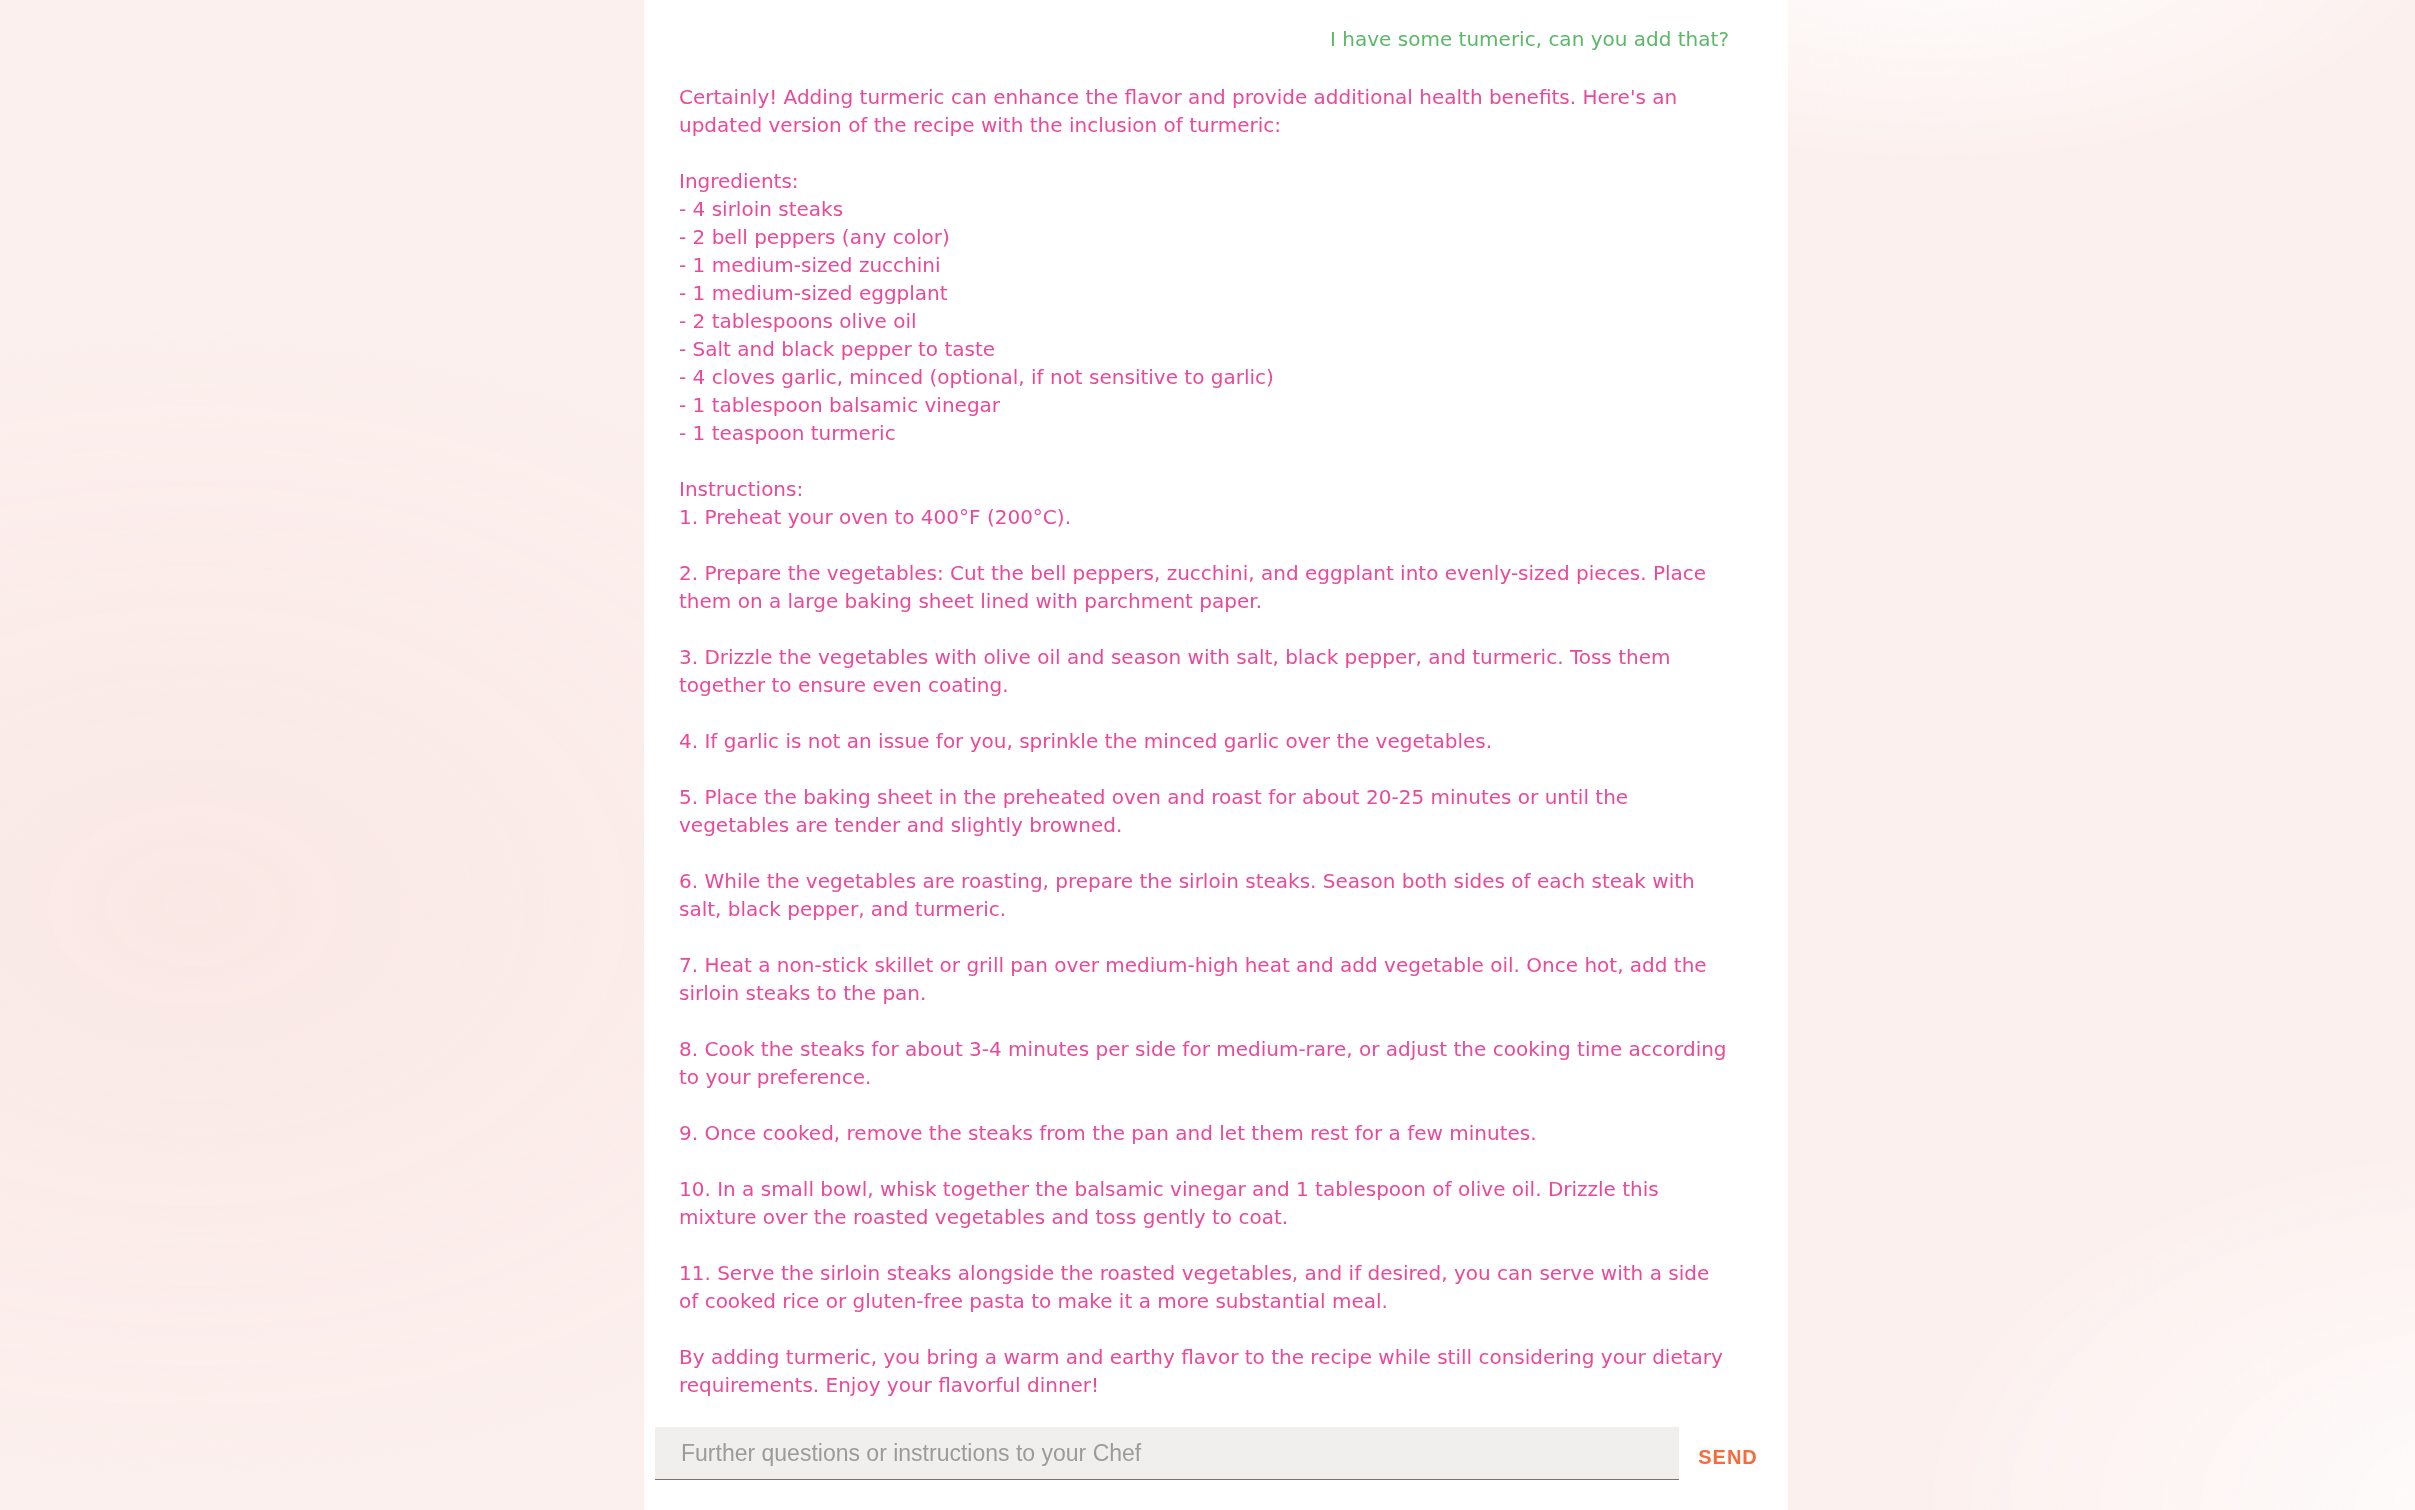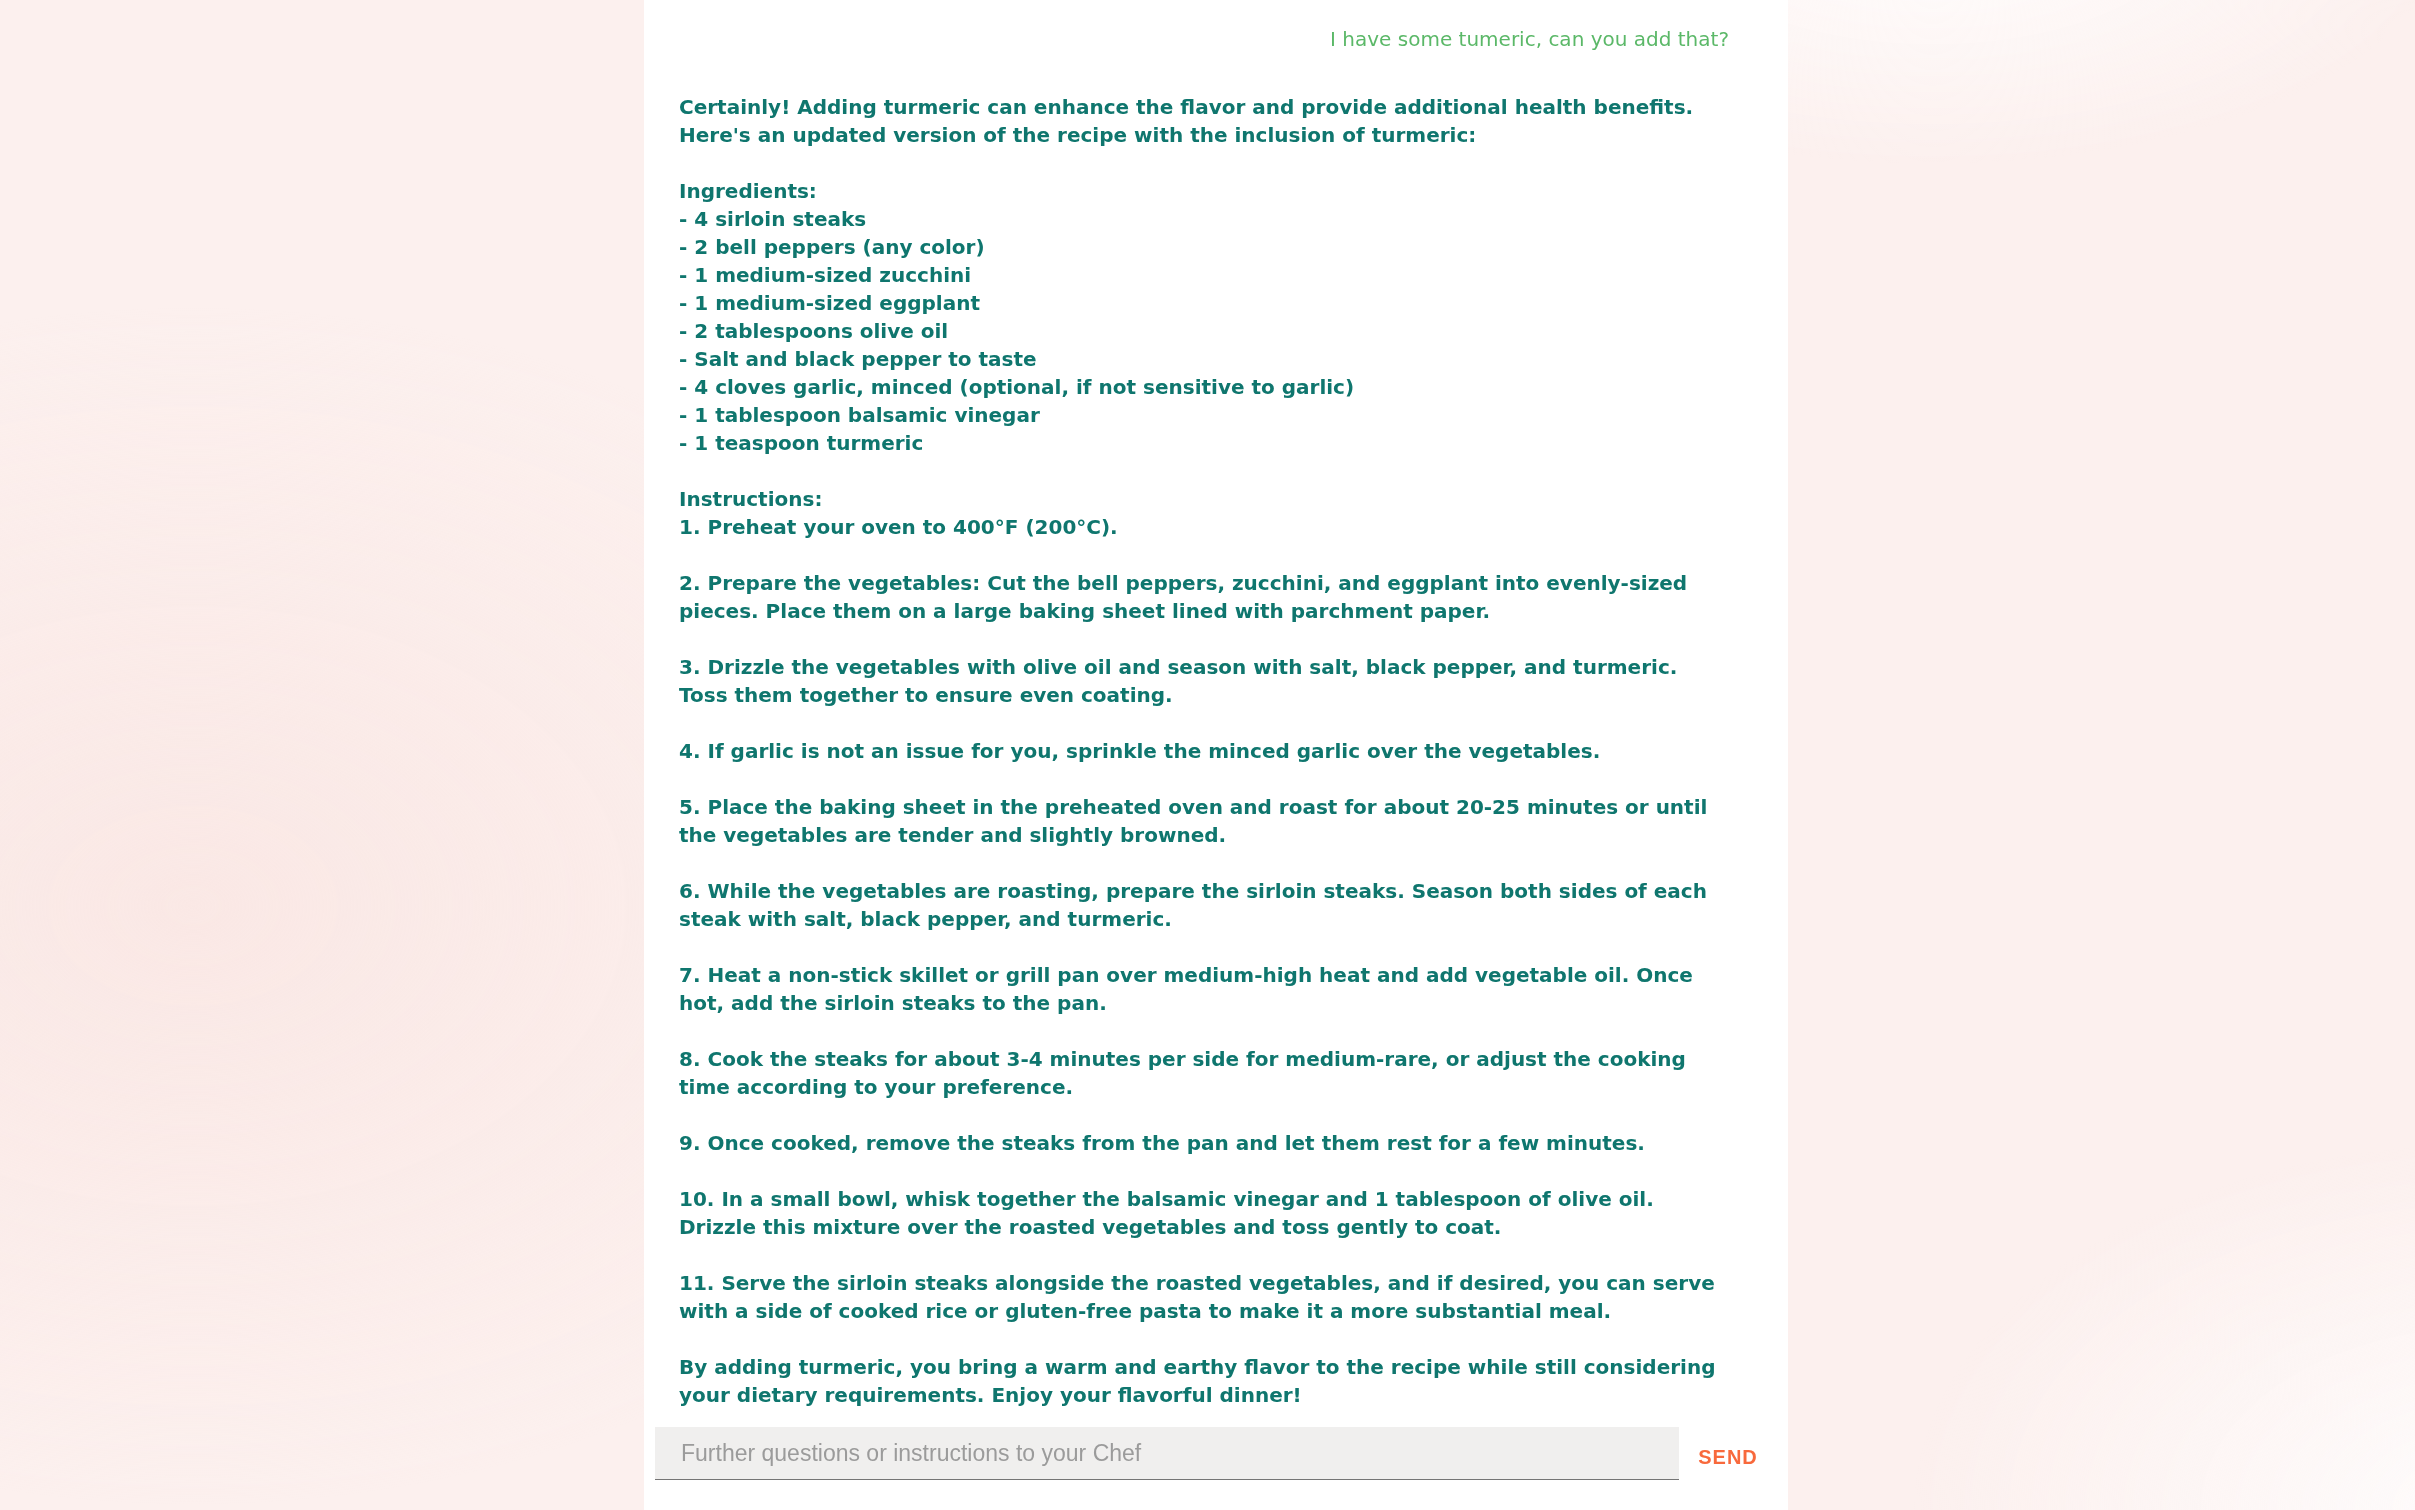--- a/index.html
+++ b/index.html
@@ -31,24 +31,23 @@
     line-height: 28px;
   }
 
   .msg-user {
     margin-top: 14.3px;
     text-align: right;
     color: #5bb868;
   }
 
   .msg-assistant {
-    margin-top: 18px;
-    color: #0f766e;
+    margin-top: 8px;
+    color: #ec4899;
     white-space: pre-line;
-    font-weight: bold;
   }
 
   .composer {
     position: absolute;
     left: 0;
     bottom: 19px;
     width: 100%;
     height: 75px;
     display: flex;
     align-items: stretch;

